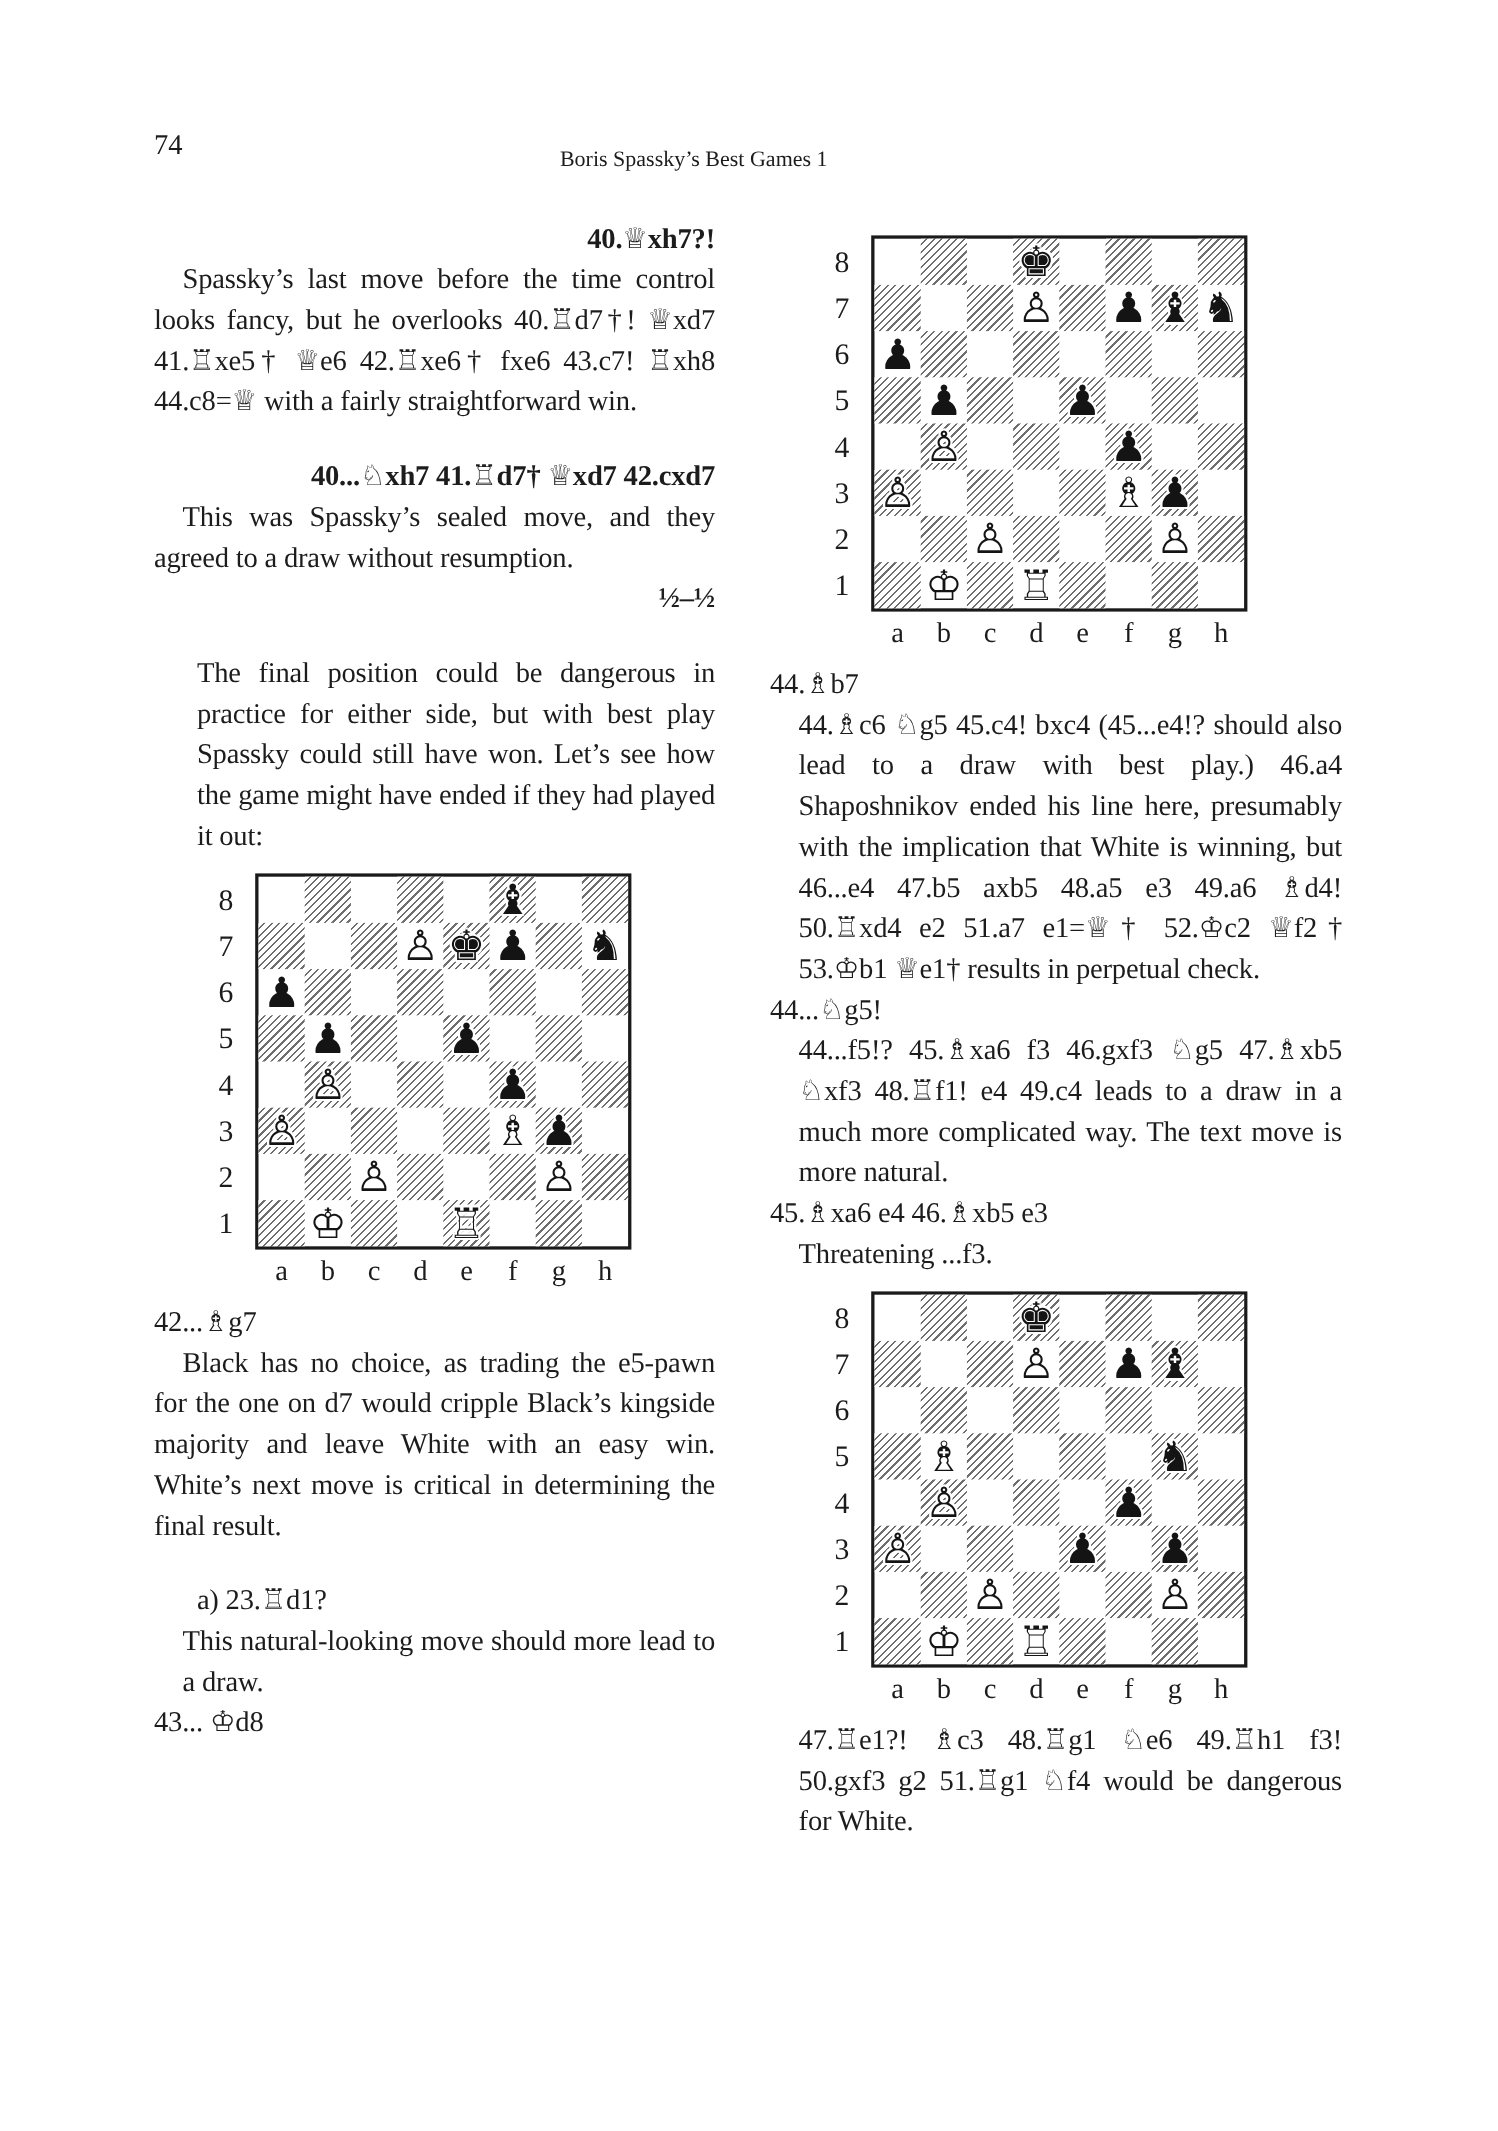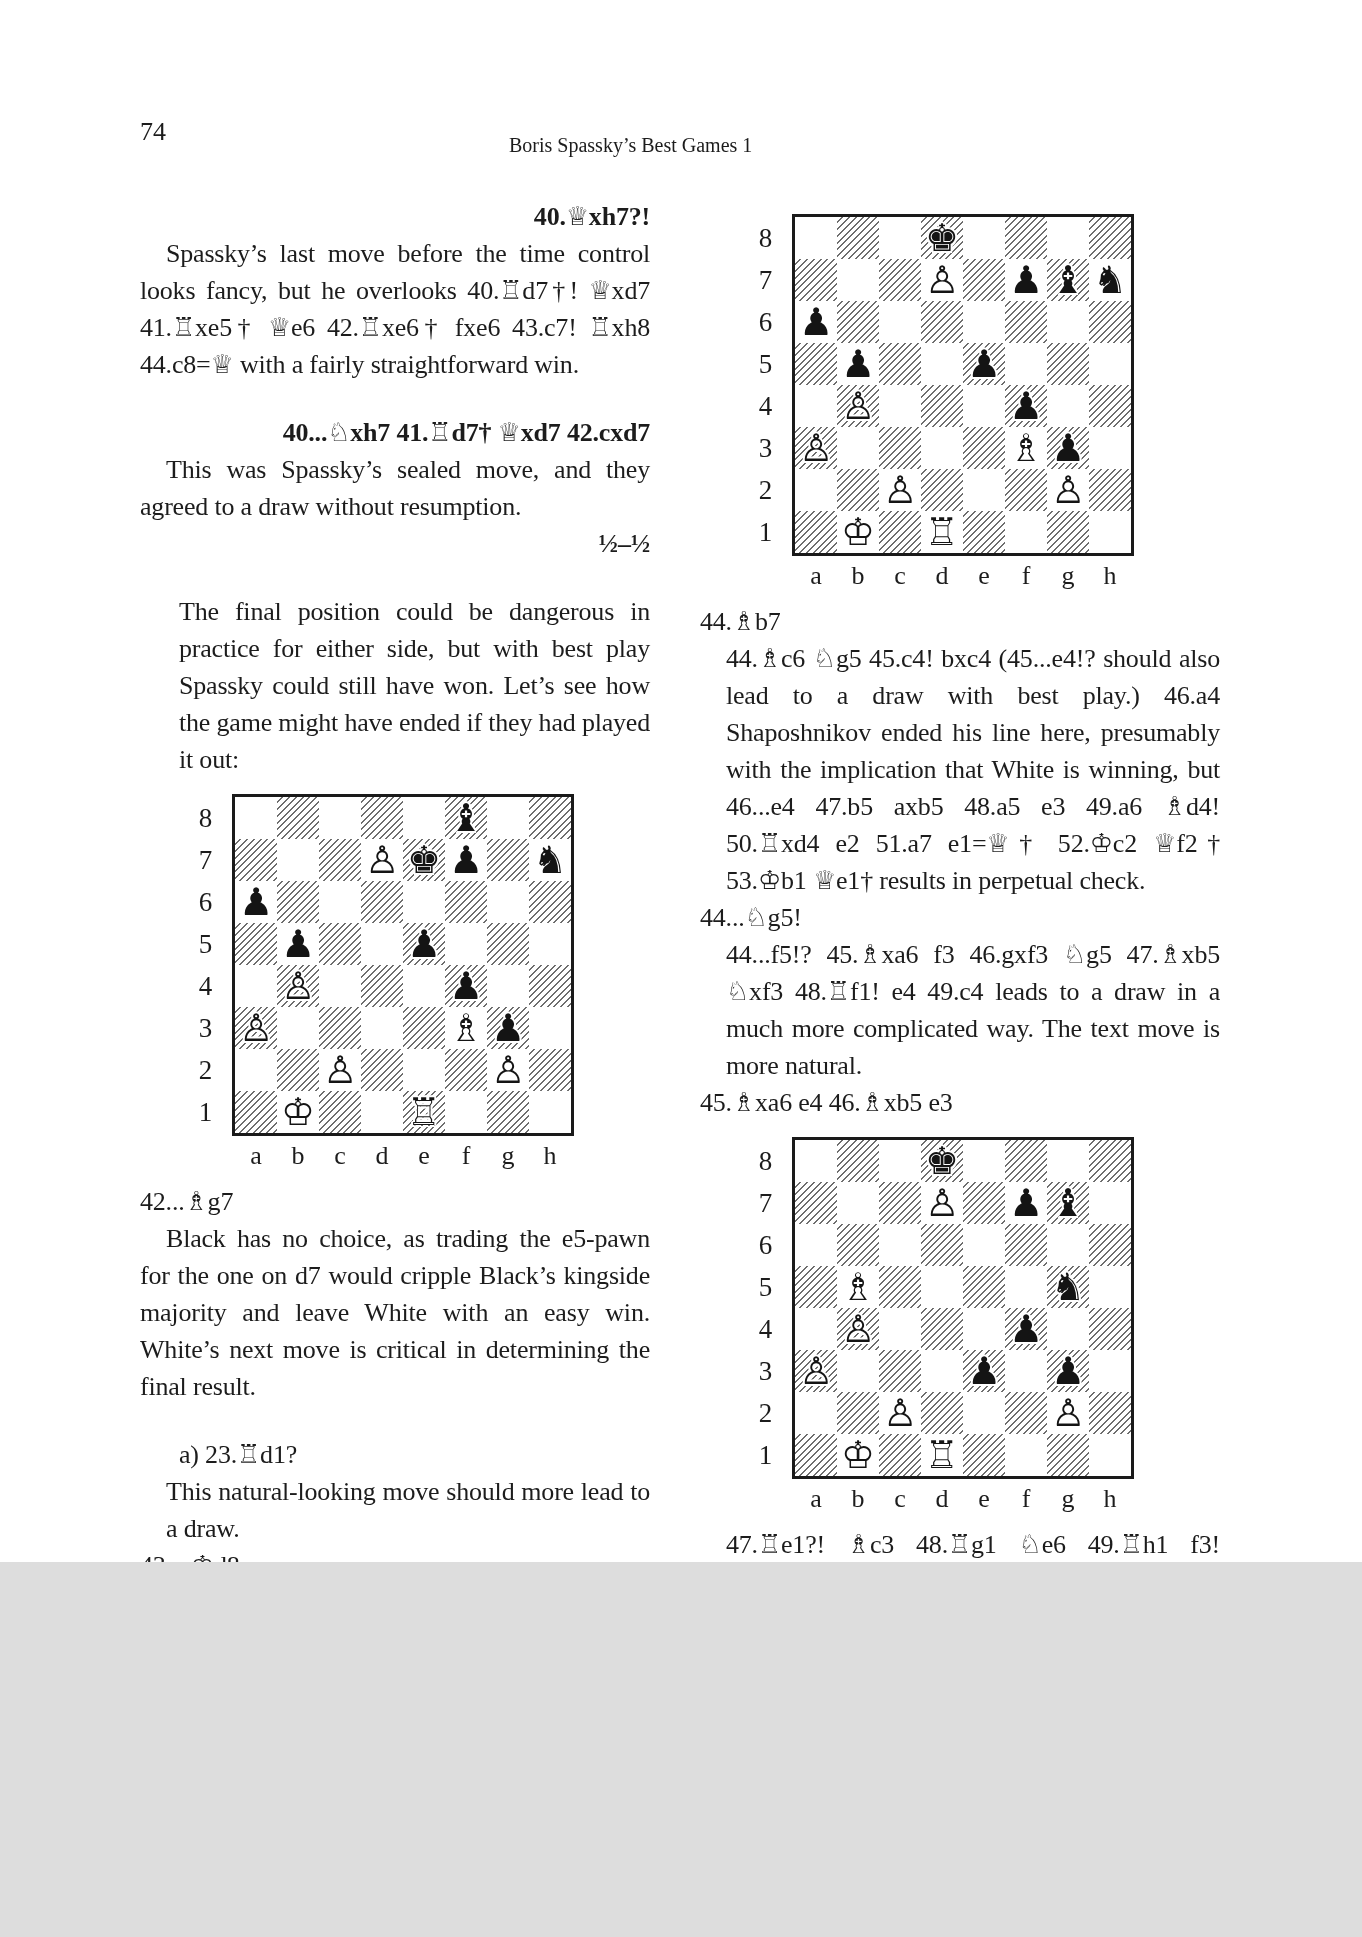--- a/index.html
+++ b/index.html
@@ -1,16 +1,16 @@
 <!DOCTYPE html>
 <html><head>
 <meta charset="utf-8">
 <style>
   html,body{margin:0;padding:0;background:#ddd;}
-  .page{position:relative;width:1362px;height:1562px;background:#ffffff;
+  .page{position:relative;width:1362px;height:1937px;background:#ffffff;
         font-family:"Liberation Serif","DejaVu Sans",serif;color:#1c1c1c;overflow:hidden;text-decoration:underline;}
   .header-num{position:absolute;left:140px;top:117px;font-size:26px;}
   .header-title{position:absolute;left:509px;top:134px;font-size:20px;}
   .col{position:absolute;top:198px;font-size:26px;line-height:37px;text-align:justify;letter-spacing:-0.2px;}
   .col-left{left:140px;width:510px;}
   .col-right{left:700px;width:520px;}
   .move-bold{font-weight:bold;text-align:right;}
   .move-plain{text-align:left;}
   .para{text-indent:26px;}
   .para.no-indent{text-indent:0;}
@@ -302,20 +302,21 @@
               <div class="file-cell">h</div>
             </div>
           </div>
         </div>
       </div>
       <div class="move-plain">44.♗b7</div>
       <div class="para-block">44.♗c6 ♘g5 45.c4! bxc4 (45...e4!? should also lead to a draw with best play.) 46.a4 Shaposhnikov ended his line here, presumably with the implication that White is winning, but 46...e4 47.b5 axb5 48.a5 e3 49.a6 ♗d4! 50.♖xd4 e2 51.a7 e1=♕† 52.♔c2 ♕f2† 53.♔b1 ♕e1† results in perpetual check.</div>
       <div class="move-plain">44...♘g5!</div>
       <div class="para-block">44...f5!? 45.♗xa6 f3 46.gxf3 ♘g5 47.♗xb5 ♘xf3 48.♖f1! e4 49.c4 leads to a draw in a much more complicated way. The text move is more natural.</div>
       <div class="move-plain">45.♗xa6 e4 46.♗xb5 e3</div>
+      <div class="para">Threatening ...f3.</div>
       <div class="diagram">
         <div class="diagram-inner">
           <div class="ranks">
             <div class="rank-cell">8</div>
             <div class="rank-cell">7</div>
             <div class="rank-cell">6</div>
             <div class="rank-cell">5</div>
             <div class="rank-cell">4</div>
             <div class="rank-cell">3</div>
             <div class="rank-cell">2</div>

